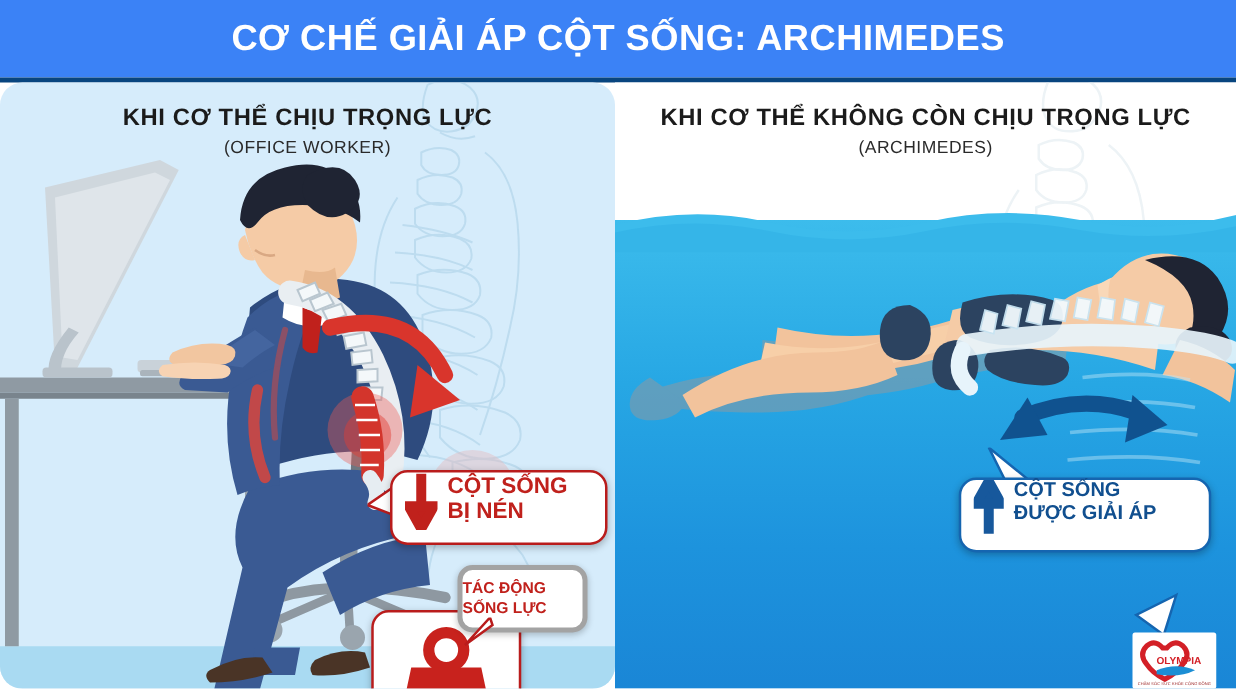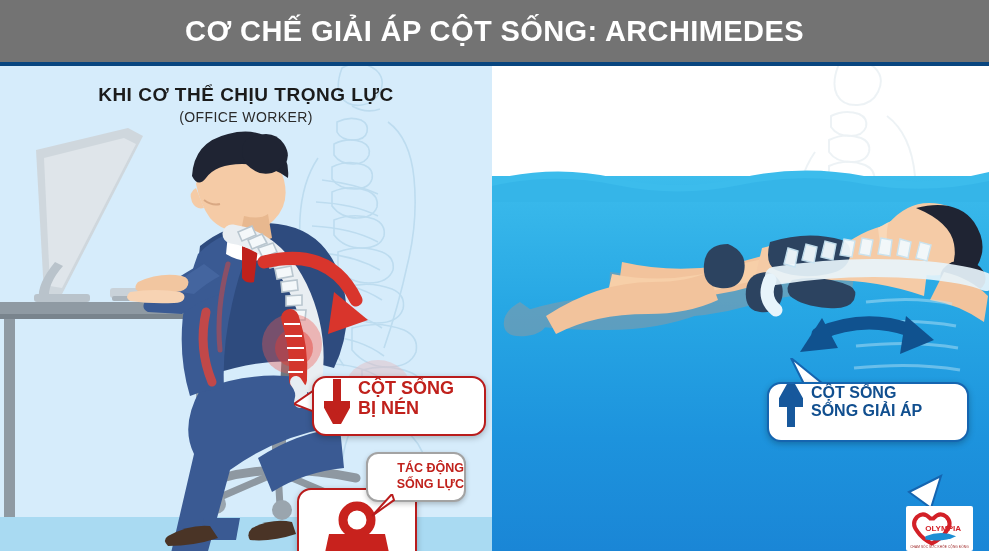--- a/index.html
+++ b/index.html
@@ -4,33 +4,33 @@
 <style>
   html,body{margin:0;padding:0;background:#fff;}
   body{font-family:"Liberation Sans",sans-serif;}
   #infographic{
     position:relative;width:989px;height:551px;overflow:hidden;
     background:#fff;
   }
   
   .header{
     position:absolute;left:0;top:0;width:989px;height:62px;
-    background:#737373;
+    background:#3b82f6;
     display:flex;align-items:center;justify-content:center;
   }
   .header-title{
     color:#ffffff;font-size:29px;font-weight:bold;letter-spacing:.4px;
     font-family:"Liberation Sans",sans-serif;white-space:nowrap;
   }
   .header-underline{
     position:absolute;left:0;top:62px;width:989px;height:4px;background:#08457f;
   }
   
   .panel{position:absolute;top:66px;height:485px;overflow:hidden;}
-  .panel-left{left:0;width:492px;background:#d6ecfb;}
+  .panel-left{left:0;width:492px;background:#d6ecfb;border-radius:18px;}
   .panel-right{left:492px;width:497px;background:#ffffff;}
   .panel-title{
     position:absolute;left:0;width:100%;text-align:center;z-index:40;
   }
   .pt-main{
     font-size:19px;font-weight:bold;color:#1b1b1b;letter-spacing:.5px;
     font-family:"Liberation Sans",sans-serif;
   }
   .pt-sub{
     font-size:14px;color:#2a2a2a;margin-top:3px;letter-spacing:.4px;
@@ -68,23 +68,23 @@
   .arrow-up-blue{width:24px;height:44px;flex:0 0 24px;}
   
   .tail{position:absolute;width:0;height:0;z-index:49;}
   
   .weight-card{
     position:absolute;left:297px;top:422px;width:116px;height:112px;
     background:#fff;border:2px solid #b91c1c;border-radius:14px;z-index:55;
     box-shadow:0 2px 6px rgba(0,0,0,.25);
   }
   .bubble{
-    position:absolute;background:#fff;border:2px solid #a3a3a3;border-radius:12px;
+    position:absolute;background:#fff;border:4px solid #a3a3a3;border-radius:12px;
     z-index:56;box-shadow:0 2px 5px rgba(0,0,0,.22);
-    display:flex;flex-direction:column;align-items:flex-end;justify-content:center;
+    display:flex;flex-direction:column;align-items:flex-start;justify-content:center;
   }
   .bubble-text{
     color:#c0211c;font-weight:bold;font-size:12.5px;line-height:1.25;text-align:center;
     font-family:"Liberation Sans",sans-serif;
   }
   
   .logo-box{
     position:absolute;left:906px;top:506px;width:67px;height:45px;
     background:#ffffff;z-index:60;border-radius:2px;overflow:hidden;
   }
@@ -353,28 +353,32 @@
         <path d="M362 302 q60 -6 106 2"></path>
       </g>
 
       <g>
         <path d="M326 268 q46 -20 92 -4" fill="none" stroke="#10528f" stroke-width="13" stroke-linecap="round"></path>
         <path d="M330 252 l-22 34 l38 -4 z" fill="#10528f"></path>
         <path d="M414 250 l28 24 l-34 14 z" fill="#10528f"></path>
       </g>
     </svg>
 
+    <div class="panel-title" style="top:18px;">
+      <div class="pt-main">KHI CƠ THỂ KHÔNG CÒN CHỊU TRỌNG LỰC</div>
+      <div class="pt-sub">(ARCHIMEDES)</div>
+    </div>
 
     <div class="callout callout-blue" style="left:275px;top:316px;width:178px;height:56px;padding:0 10px;">
       <svg class="arrow-up-blue" viewBox="0 0 24 44">
         <path d="M12 43 L12 16 M12 1 L2 19 L22 19 Z" stroke="#17589c" stroke-width="8" fill="#17589c"></path>
       </svg>
       <div class="callout-text txt-blue" style="margin-left:8px;">
         <div>CỘT SỐNG</div>
-        <div>SỐNG GIẢI ÁP</div>
+        <div>ĐƯỢC GIẢI ÁP</div>
       </div>
     </div>
     <svg class="tail" style="left:297px;top:292px;width:36px;height:28px;" viewBox="0 0 36 28">
       <path d="M2 0 L16 28 L34 26 Z" fill="#ffffff" stroke="#1565b0" stroke-width="2"></path>
     </svg>
 
     <svg class="tail" style="left:411px;top:408px;width:40px;height:36px;z-index:56;" viewBox="0 0 40 36">
       <path d="M38 2 L6 18 L28 34 Z" fill="#ffffff" stroke="#1565b0" stroke-width="2"></path>
     </svg>
 

